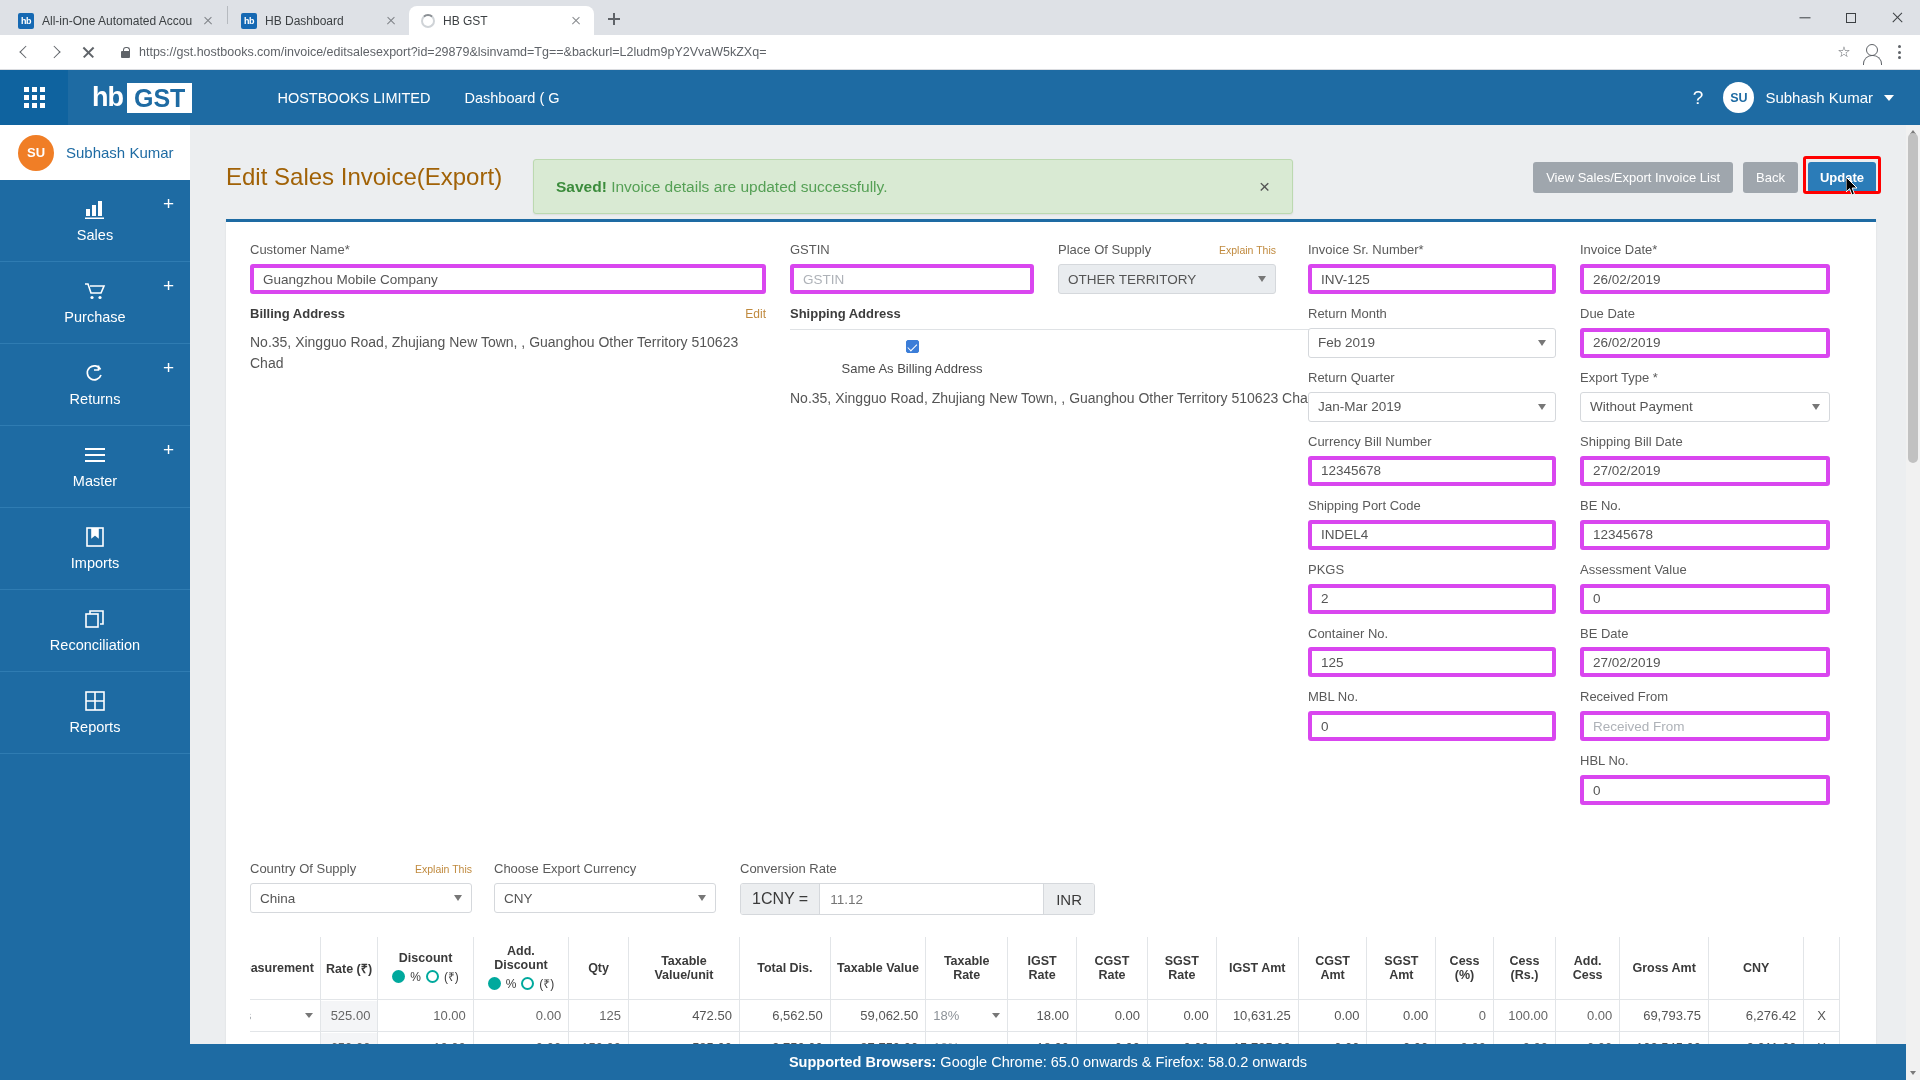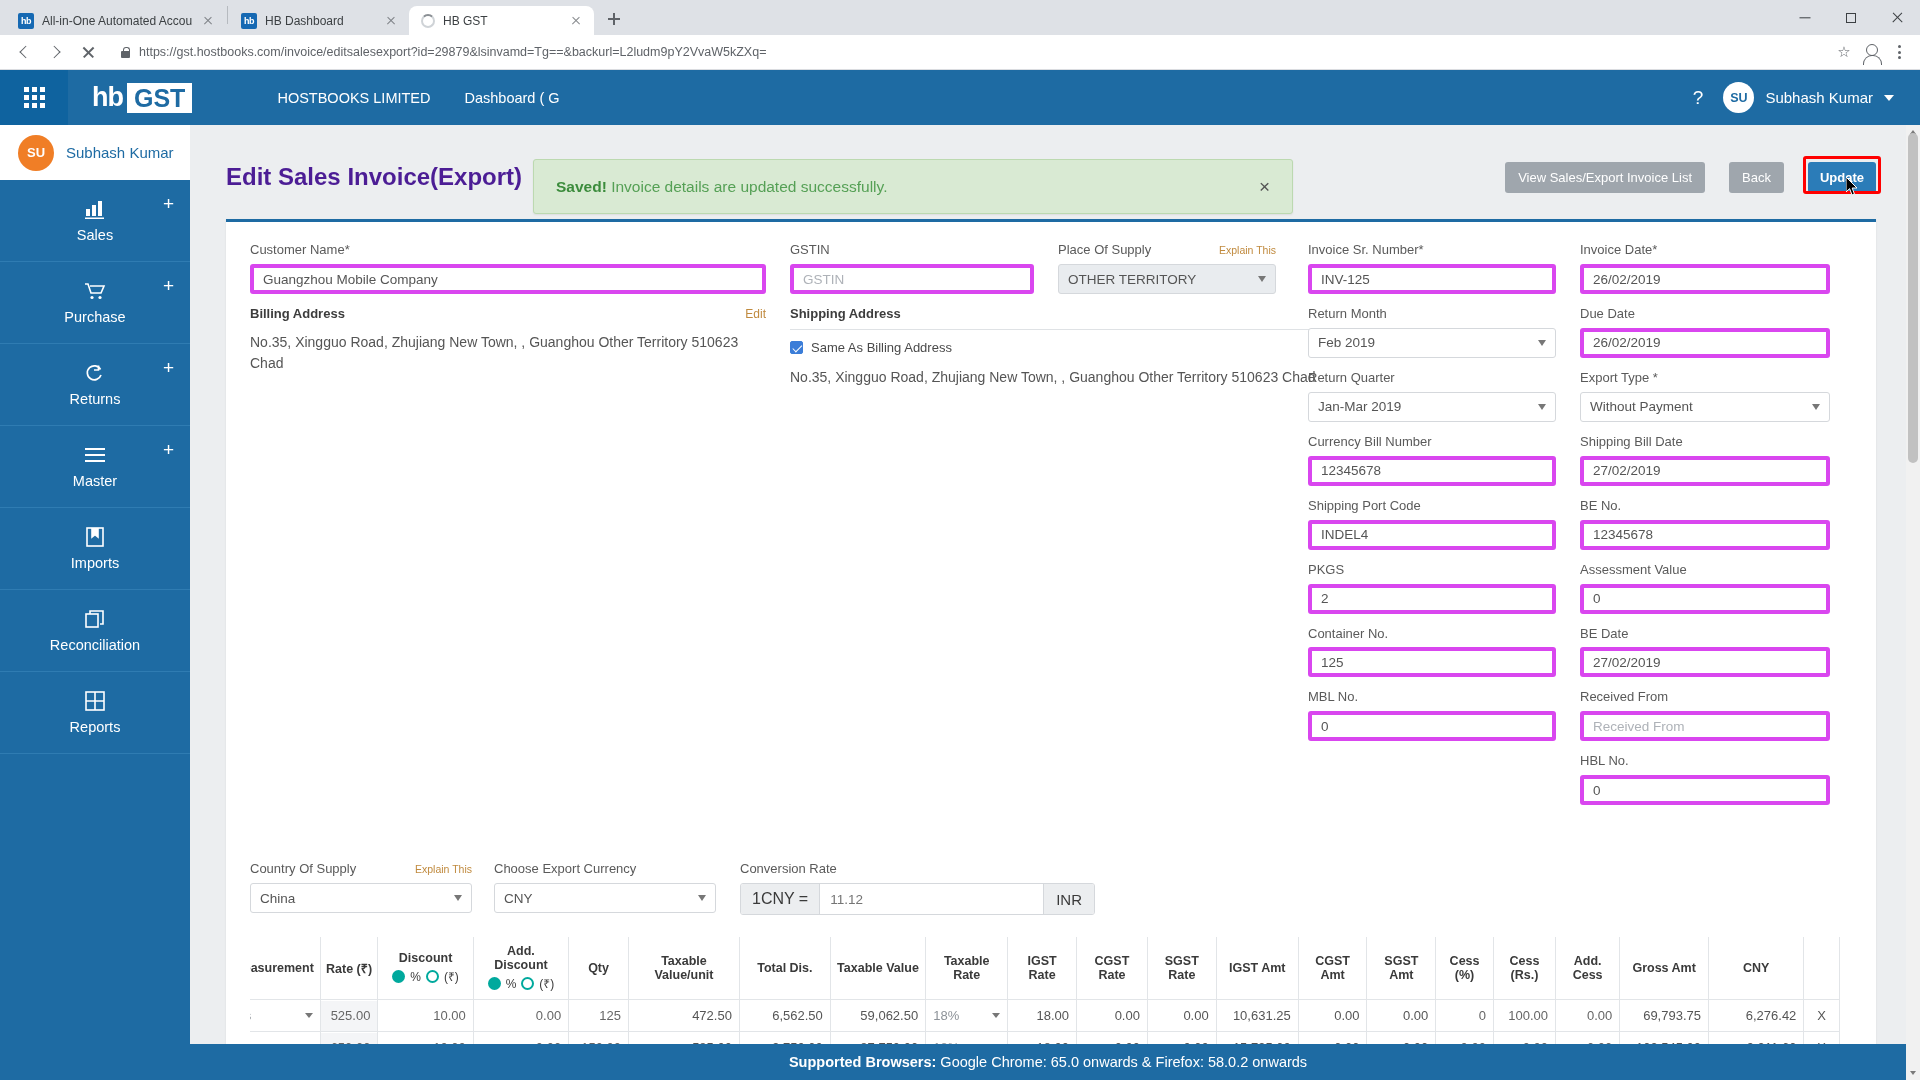--- a/index.html
+++ b/index.html
@@ -158,22 +158,22 @@
     color:#fff; font-size:14.5px;
   }
   .side-item .sic { font-size:20px; line-height:1; height:22px; display:flex; align-items:center; }
   .side-item .plus {
     position:absolute; right:16px; top:14px; font-size:19px; line-height:1; color:#fff; font-weight:300;
   }
 
   
   .content { position:absolute; left:190px; top:55px; right:14px; bottom:0; background:#eceef0; overflow:hidden; }
   .page-head { display:flex; align-items:center; padding:22px 30px 12px 36px; }
-  .page-title { font-size:24px; color:#4c1d95; font-weight:bold; }
-  .head-btns { margin-left:auto; display:flex; gap:24px; position:relative; }
+  .page-title { font-size:24px; color:#a16207; font-weight:normal; }
+  .head-btns { margin-left:auto; display:flex; gap:10px; position:relative; }
   .btn {
     background:#9fa6ad; color:#fff; border:none; border-radius:3px;
     font-size:13px; padding:8px 13px; font-family:inherit; white-space:nowrap;
   }
   .btn.update { background:#2b7cb8; padding:8px 12px;font-weight:bold; }
   .btn-highlight {
     position:absolute; right:-5px; top:-6px; width:78px; height:38px;
     border:3px solid #ff0000; border-radius:3px; pointer-events:none;
   }
   .cursor {
@@ -219,21 +219,21 @@
     pointer-events:none;
   }
   .sel {
     width:100%; height:30px; border:1px solid #d5d8dc; border-radius:3px; background:#fff;
     font-size:13.5px; color:#555; padding:0 26px 0 9px; font-family:inherit;
     display:flex; align-items:center;
   }
   .sel.filled { background:#e9ecef; border-color:#d5d8dc; }
 
   .addr-text { font-size:14px; color:#555; margin-top:4px; line-height:1.5; }
-  .chk-row { display:flex; align-items:center; gap:8px; margin-top:10px; font-size:13px; color:#4a4a4a; }
+  .chk-row { display:flex; align-items:center; gap:8px; margin-top:10px; font-size:13px; color:#4a4a4a;flex-direction:column; }
   .chk {
     width:13px; height:13px; border:1px solid #3b7dd8; background:#3b7dd8; border-radius:2px;
     position:relative; flex:0 0 13px;
   }
   .chk::after {
     content:""; position:absolute; left:3.7px; top:1px; width:4px; height:7.5px;
     border:solid #fff; border-width:0 1.8px 1.8px 0; transform:rotate(45deg);
   }
   .sep-line { height:1px; background:#dfe2e5; margin:6px 0 0 0; }
 

